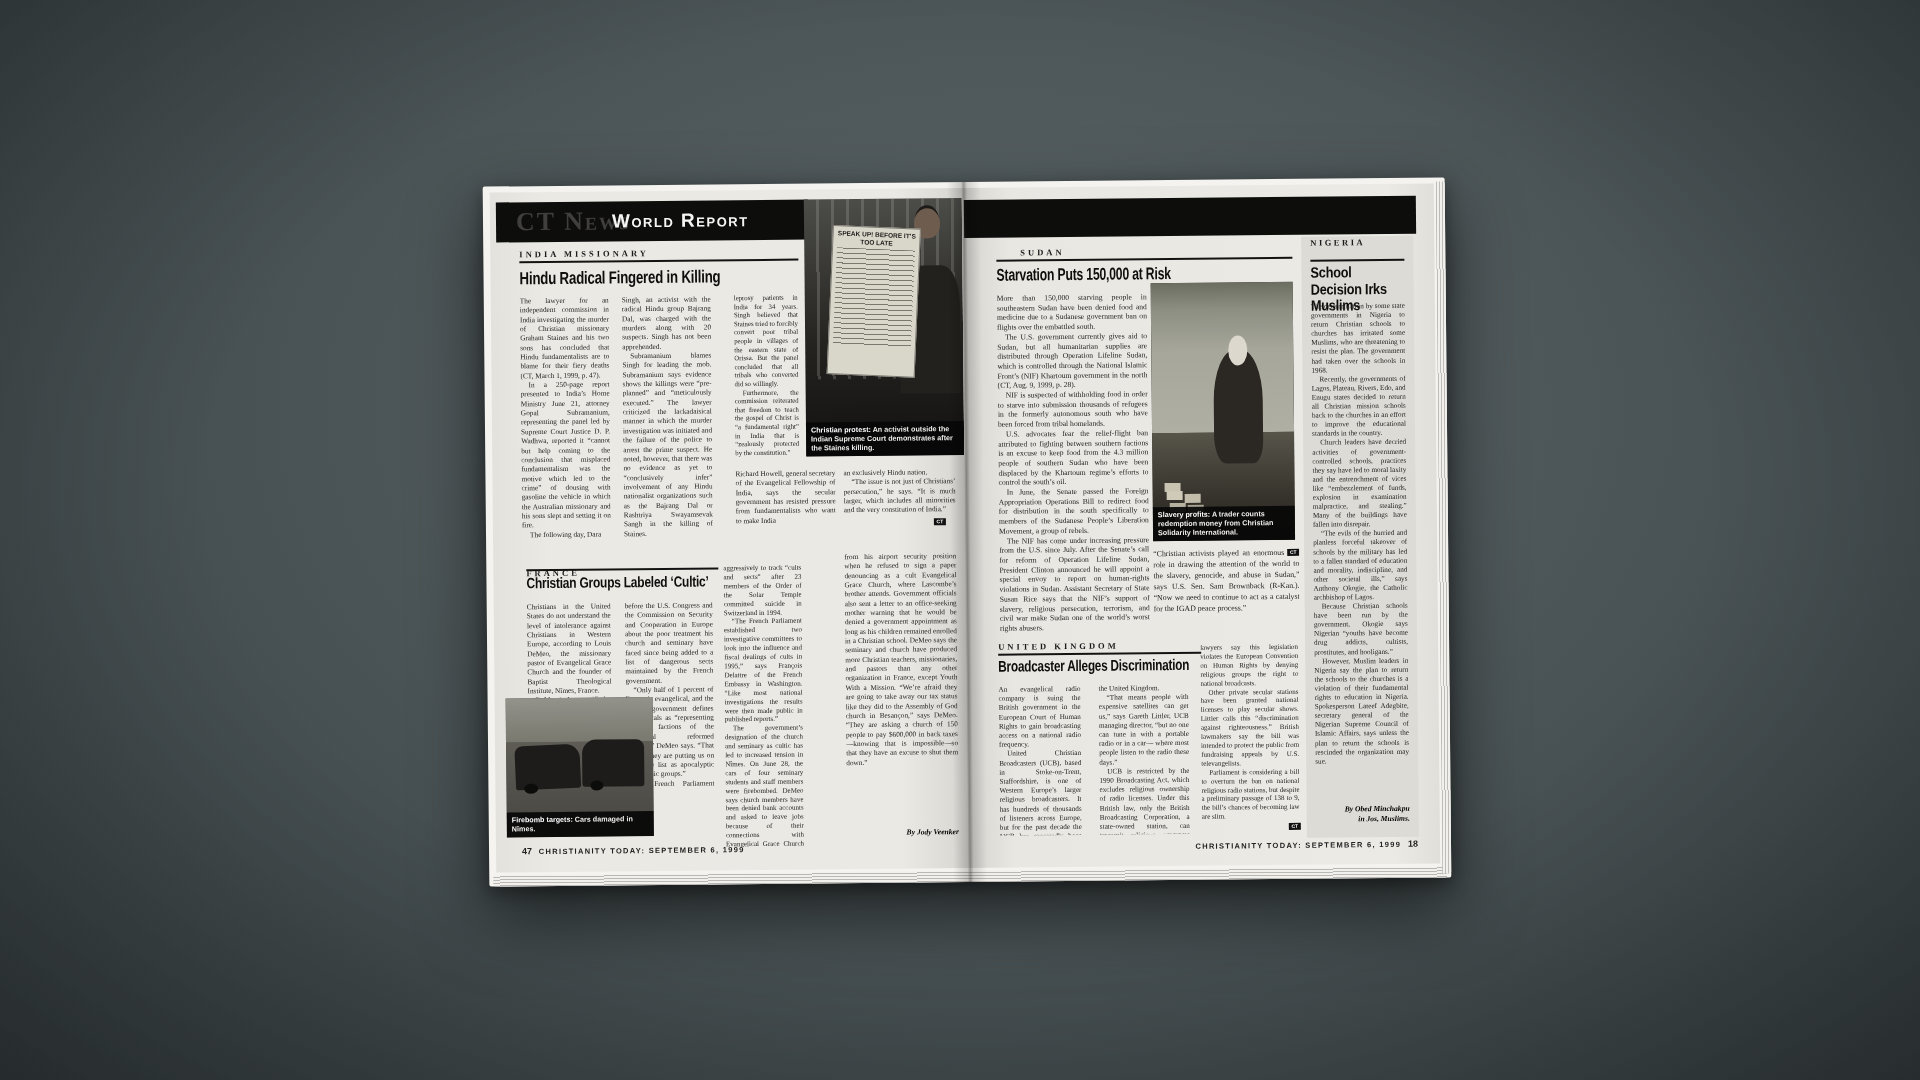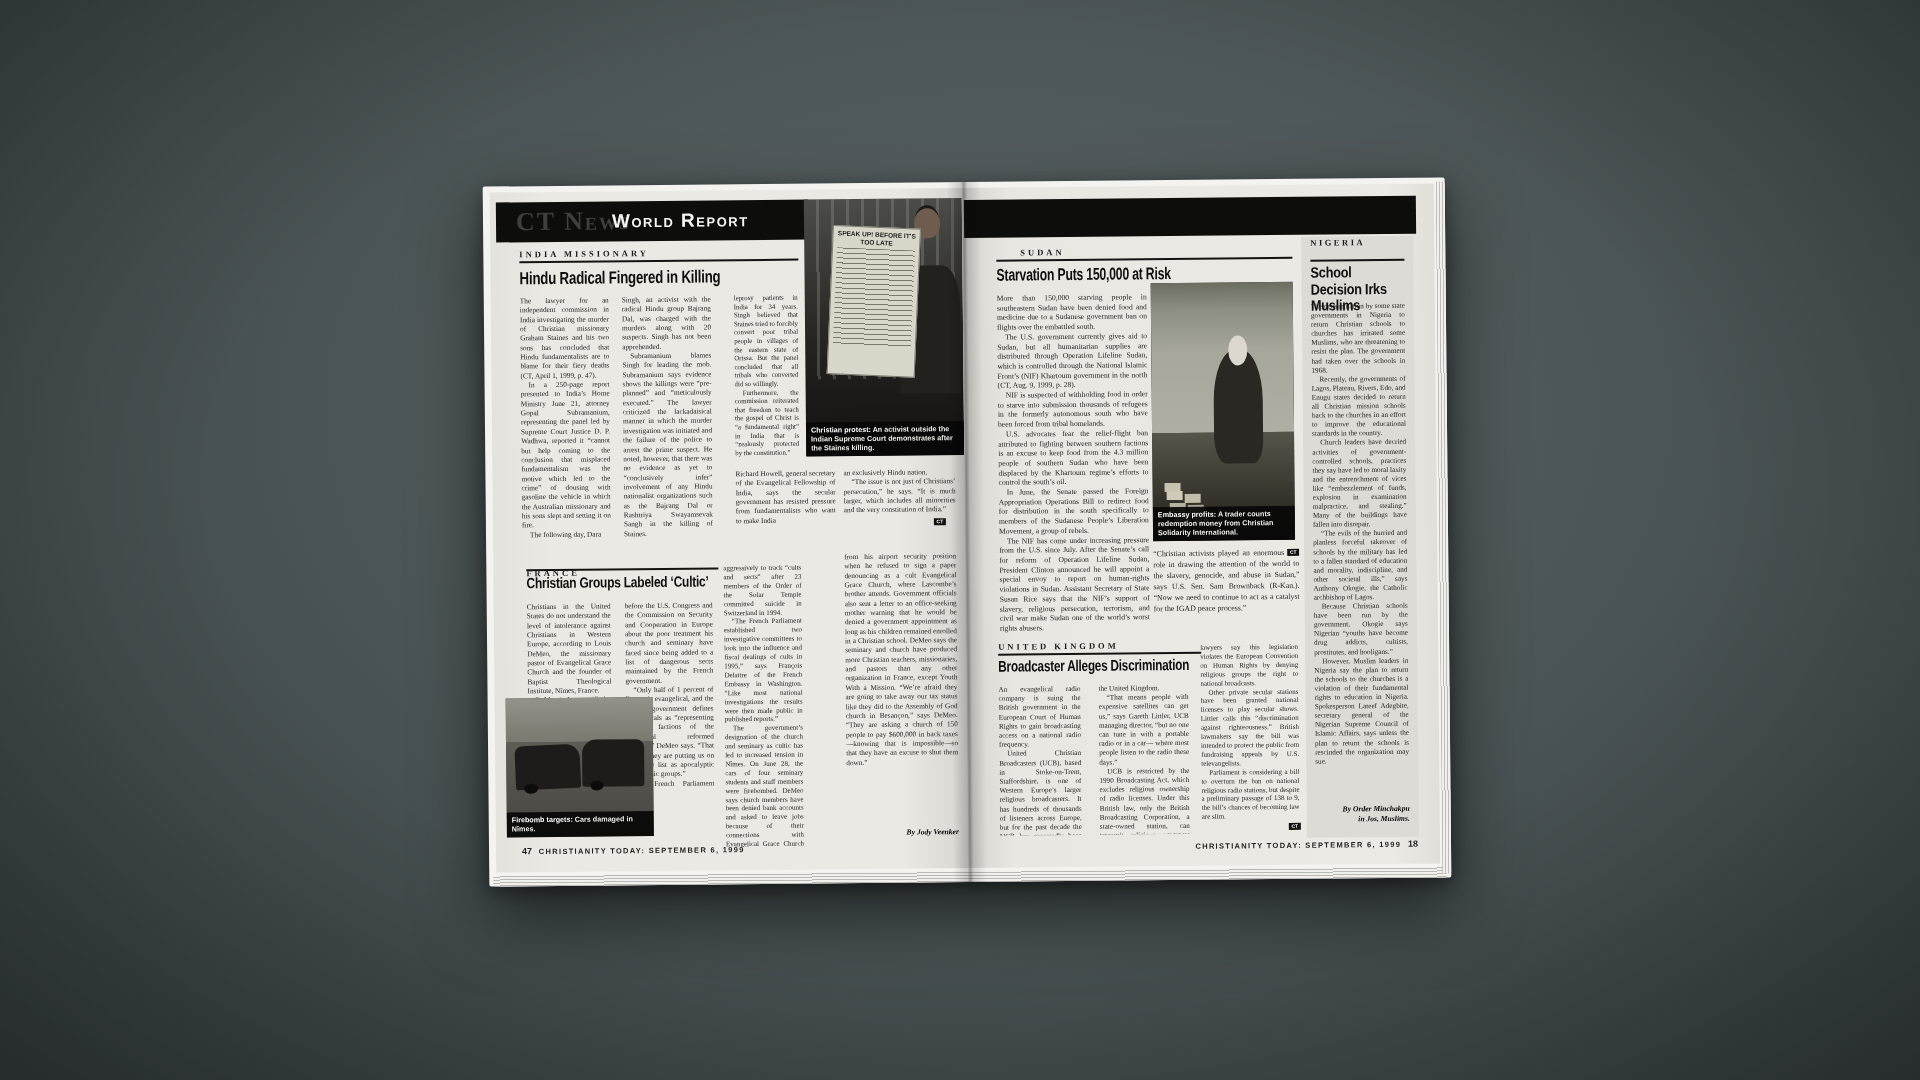--- a/index.html
+++ b/index.html
@@ -100,21 +100,21 @@
         <div class="caption">
           <span class="lead">Christian protest:</span><span> An activist outside the Indian Supreme Court demonstrates after the Staines killing.</span>
         </div>
       </div>
 
       <div class="kicker" style="position:absolute;left:29px;top:57px;">INDIA MISSIONARY</div>
       <div class="krule" style="left:29px;top:69px;width:279px;"></div>
       <div class="headline" style="position:absolute;left:29px;top:76px;font-size:17.5px;transform:scaleX(.76);">Hindu Radical Fingered in Killing</div>
 
       <div class="col bt" style="left:29px;top:104px;width:89px;height:244px;">
-          <p>The lawyer for an independent commission in India investigating the murder of Christian missionary Graham Staines and his two sons has concluded that Hindu fundamentalists are to blame for their fiery deaths (CT, April 1, 1999, p. 47).</p>
+          <p>The lawyer for an independent commission in India investigating the murder of Christian missionary Graham Staines and his two sons has concluded that Hindu fundamentalists are to blame for their fiery deaths (CT, March 1, 1999, p. 47).</p>
           <p>In a 250-page report presented to India’s Home Ministry June 21, attorney Gopal Subramanium, representing the panel led by Supreme Court Justice D. P. Wadhwa, reported it “cannot but help coming to the conclusion that misplaced fundamentalism was the motive which led to the crime” of dousing with gasoline the vehicle in which the Australian missionary and his sons slept and setting it on fire.</p>
           <p>The following day, Dara</p>
         </div>
       <div class="col bt" style="left:131px;top:104px;width:89px;height:244px;">
           <p>Singh, an activist with the radical Hindu group Bajrang Dal, was charged with the murders along with 20 suspects. Singh has not been apprehended.</p>
           <p>Subramanium blames Singh for leading the mob. Subramanium says evidence shows the killings were “pre-planned” and “meticulously executed.” The lawyer criticized the lackadaisical manner in which the murder investigation was initiated and the failure of the police to arrest the prime suspect. He noted, however, that there was no evidence as yet to “conclusively infer” involvement of any Hindu nationalist organizations such as the Bajrang Dal or Rashtriya Swayamsevak Sangh in the killing of Staines.</p>
           <p>Staines had worked with</p>
         </div>
       <div class="col" style="left:243px;top:104px;width:64px;height:172px;font:6.8px/8.6px 'Liberation Serif', serif;">
           <p>leprosy patients in India for 34 years. Singh believed that Staines tried to forcibly convert poor tribal people in villages of the eastern state of Orissa. But the panel concluded that all tribals who converted did so willingly.</p>
@@ -177,21 +177,21 @@
         <div class="headline" style="position:absolute;left:9px;top:28px;font-size:15px;line-height:16.5px;transform:scaleX(.85);white-space:normal;width:112px;">School Decision Irks Muslims</div>
         <div class="col" style="left:9px;top:66px;width:94px;height:500px;font:7.2px/9.1px 'Liberation Serif', serif;">
             <p>The determination by some state governments in Nigeria to return Christian schools to churches has irritated some Muslims, who are threatening to resist the plan. The government had taken over the schools in 1968.</p>
             <p>Recently, the governments of Lagos, Plateau, Rivers, Edo, and Enugu states decided to return all Christian mission schools back to the churches in an effort to improve the educational standards in the country.</p>
             <p>Church leaders have decried activities of government-controlled schools, practices they say have led to moral laxity and the entrenchment of vices like “embezzlement of funds, explosion in examination malpractice, and stealing.” Many of the buildings have fallen into disrepair.</p>
             <p>“The evils of the hurried and planless forceful takeover of schools by the military has led to a fallen standard of education and morality, indiscipline, and other societal ills,” says Anthony Okogie, the Catholic archbishop of Lagos.</p>
             <p>Because Christian schools have been run by the government, Okogie says Nigerian “youths have become drug addicts, cultists, prostitutes, and hooligans.”</p>
             <p>However, Muslim leaders in Nigeria say the plan to return the schools to the churches is a violation of their fundamental rights to education in Nigeria. Spokesperson Lateef Adegbite, secretary general of the Nigerian Supreme Council of Islamic Affairs, says unless the plan to return the schools is rescinded the organization may sue.</p>
           </div>
         <div class="byline" style="position:absolute;left:9px;top:568px;width:94px;margin:0;">
-          <div>By Order Minchakpu</div>
+          <div>By Obed Minchakpu</div>
           <div>in Jos, Muslims.</div>
         </div>
       </div>
 
       <div class="kicker" style="position:absolute;left:34px;top:60px;margin-left:24px;">SUDAN</div>
       <div class="krule" style="left:34px;top:72px;width:296px;"></div>
       <div class="headline" style="position:absolute;left:34px;top:78px;font-size:17px;transform:scaleX(.72);">Starvation Puts 150,000 at Risk</div>
 
       <div class="col" style="left:34px;top:106px;width:150px;height:342px;font:7.6px/9.7px 'Liberation Serif', serif;">
           <p>More than 150,000 starving people in southeastern Sudan have been denied food and medicine due to a Sudanese government ban on flights over the embattled south.</p>
@@ -201,21 +201,21 @@
           <p>In June, the Senate passed the Foreign Appropriation Operations Bill to redirect food for distribution in the south specifically to members of the Sudanese People’s Liberation Movement, a group of rebels.</p>
           <p>The NIF has come under increasing pressure from the U.S. since July. After the Senate’s call for reform of Operation Lifeline Sudan, President Clinton announced he will appoint a special envoy to report on human-rights violations in Sudan. Assistant Secretary of State Susan Rice says that the NIF’s support of slavery, religious persecution, terrorism, and civil war make Sudan one of the world’s worst rights abusers.</p>
         </div>
 
       <div class="photo" style="left:188px;top:97px;width:142px;height:258px;background:#3a372f;">
         <div class="field"></div>
         <div class="ground"></div>
         <div class="trader"></div>
         <div class="money"></div>
         <div class="caption">
-          <span class="lead">Embassy profits:</span><span> A trader counts redemption money from Christian Solidarity International.</span>
+          <span class="lead">Slavery profits:</span><span> A trader counts redemption money from Christian Solidarity International.</span>
         </div>
       </div>
 
       <div class="quoteblock" style="left:188px;top:362px;width:146px;height:72px;">
         <span class="ctmark fr">CT</span>
         <span>“Christian activists played an enormous role in drawing the attention of the world to the slavery, genocide, and abuse in Sudan,” says U.S. Sen. Sam Brownback (R-Kan.). “Now we need to continue to act as a catalyst for the IGAD peace process.”</span>
       </div>
 
       <div class="kicker" style="position:absolute;left:32px;top:454px;">UNITED KINGDOM</div>
       <div class="krule" style="left:32px;top:466px;width:203px;"></div>

